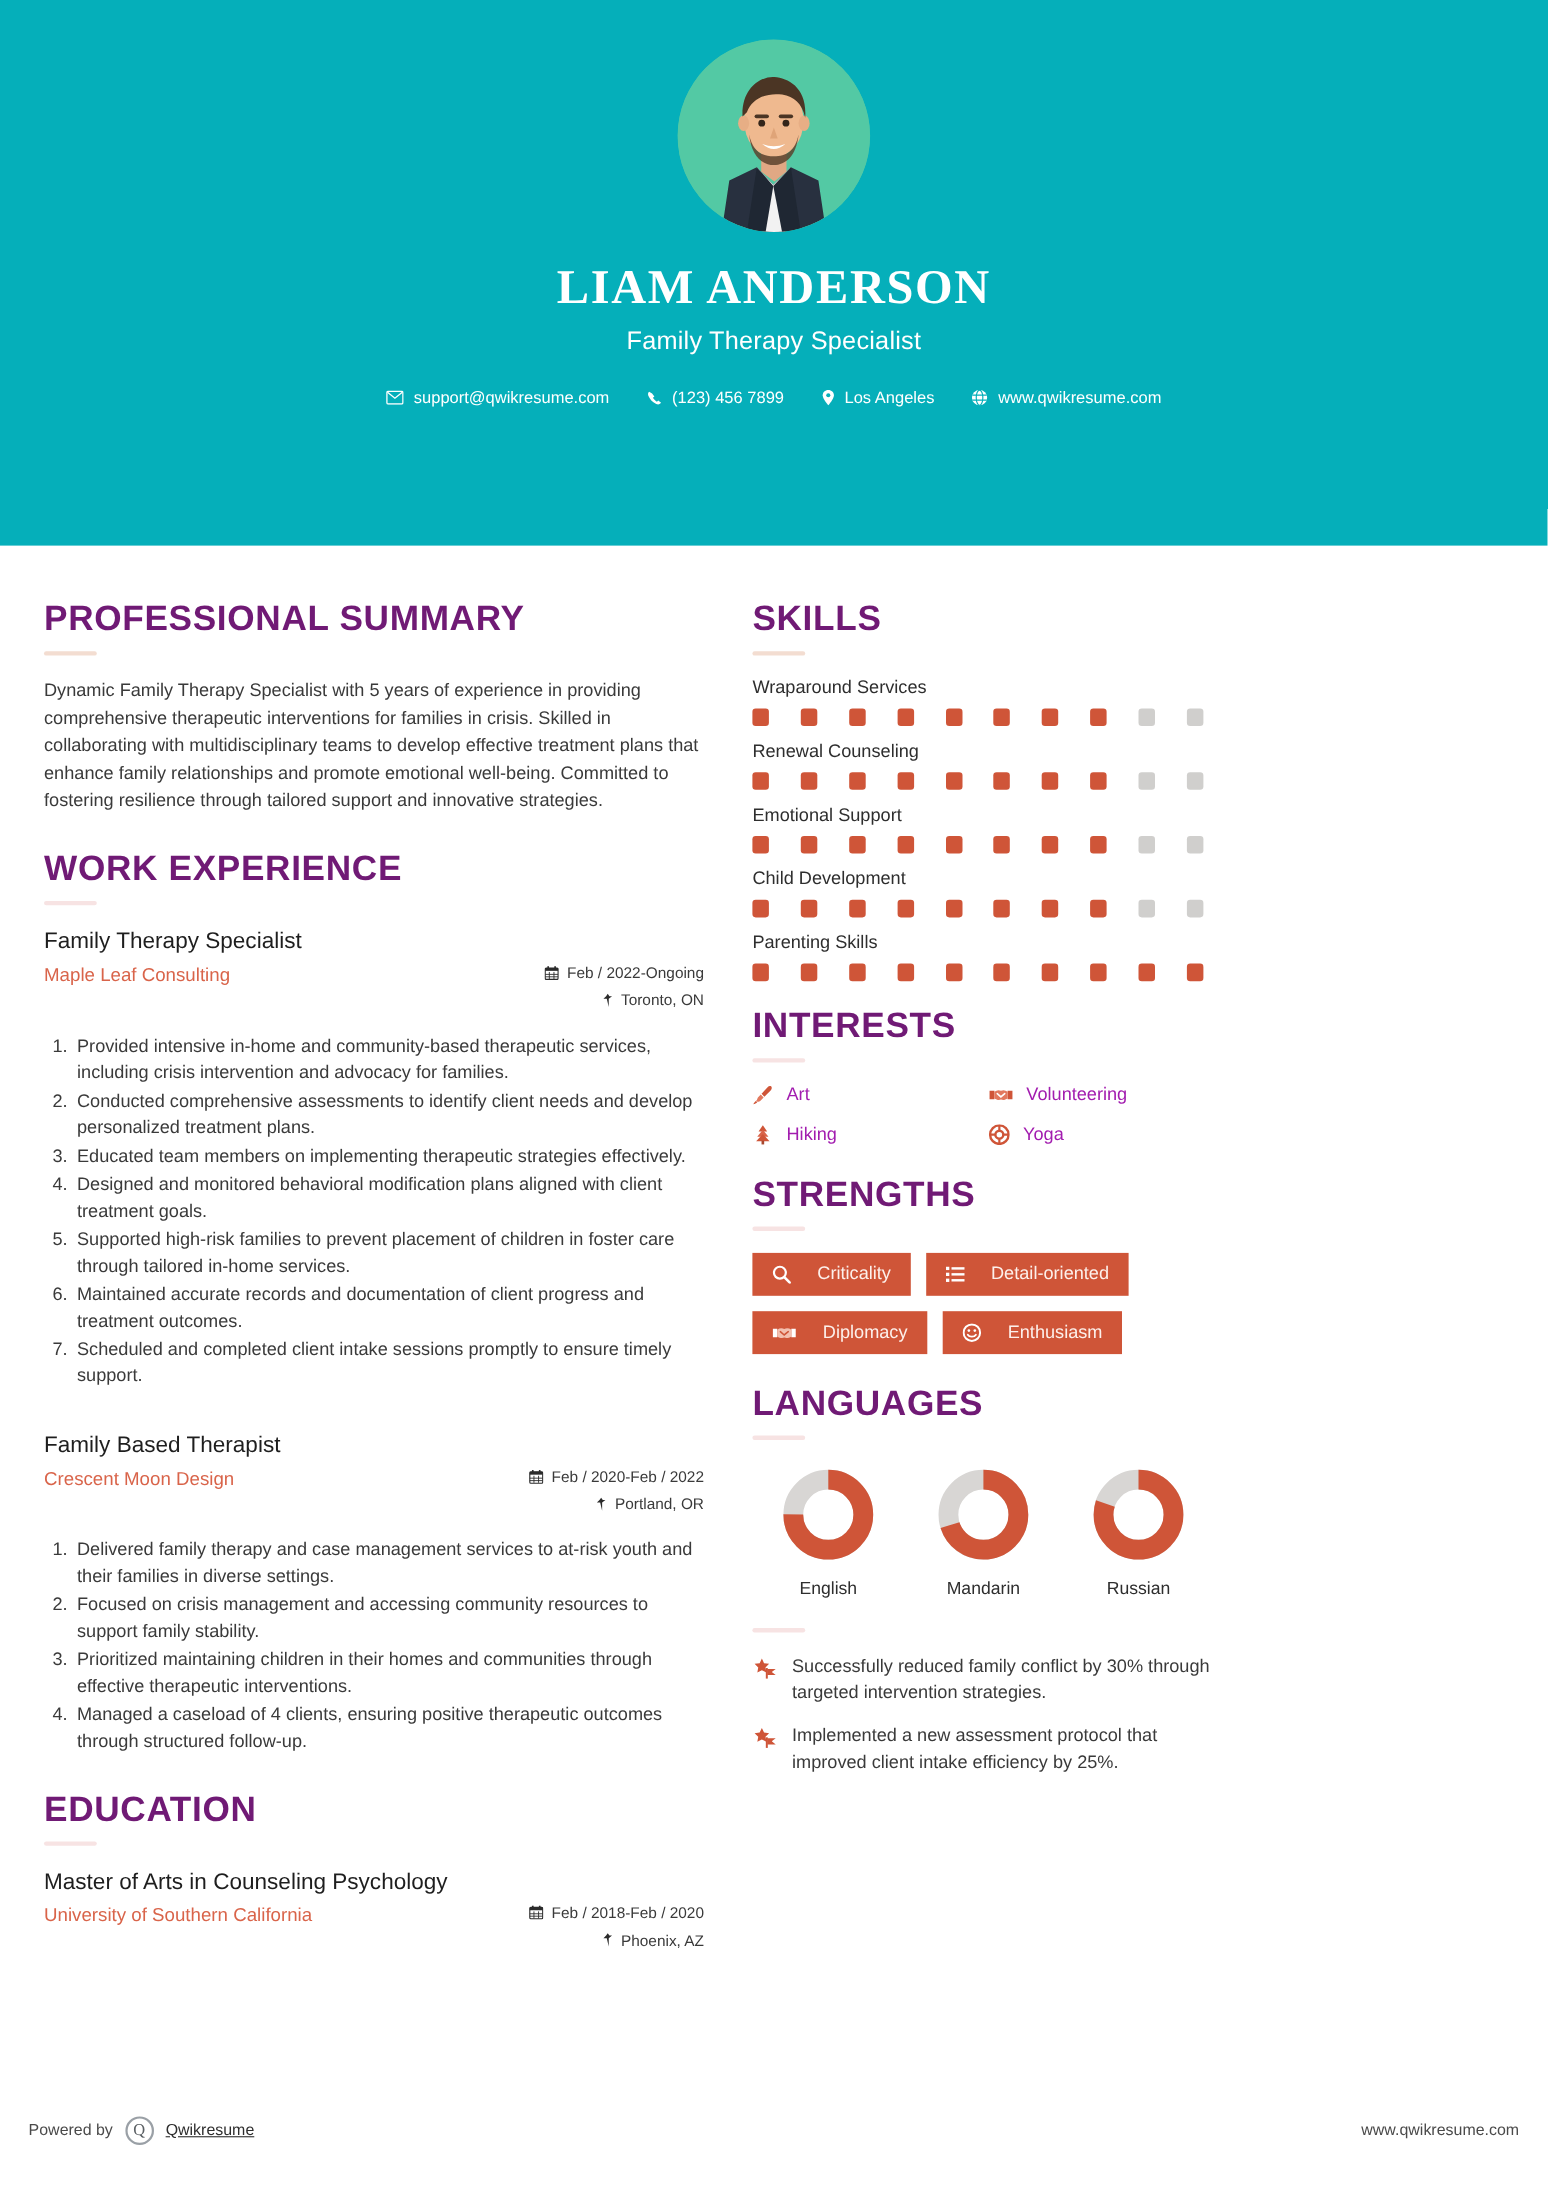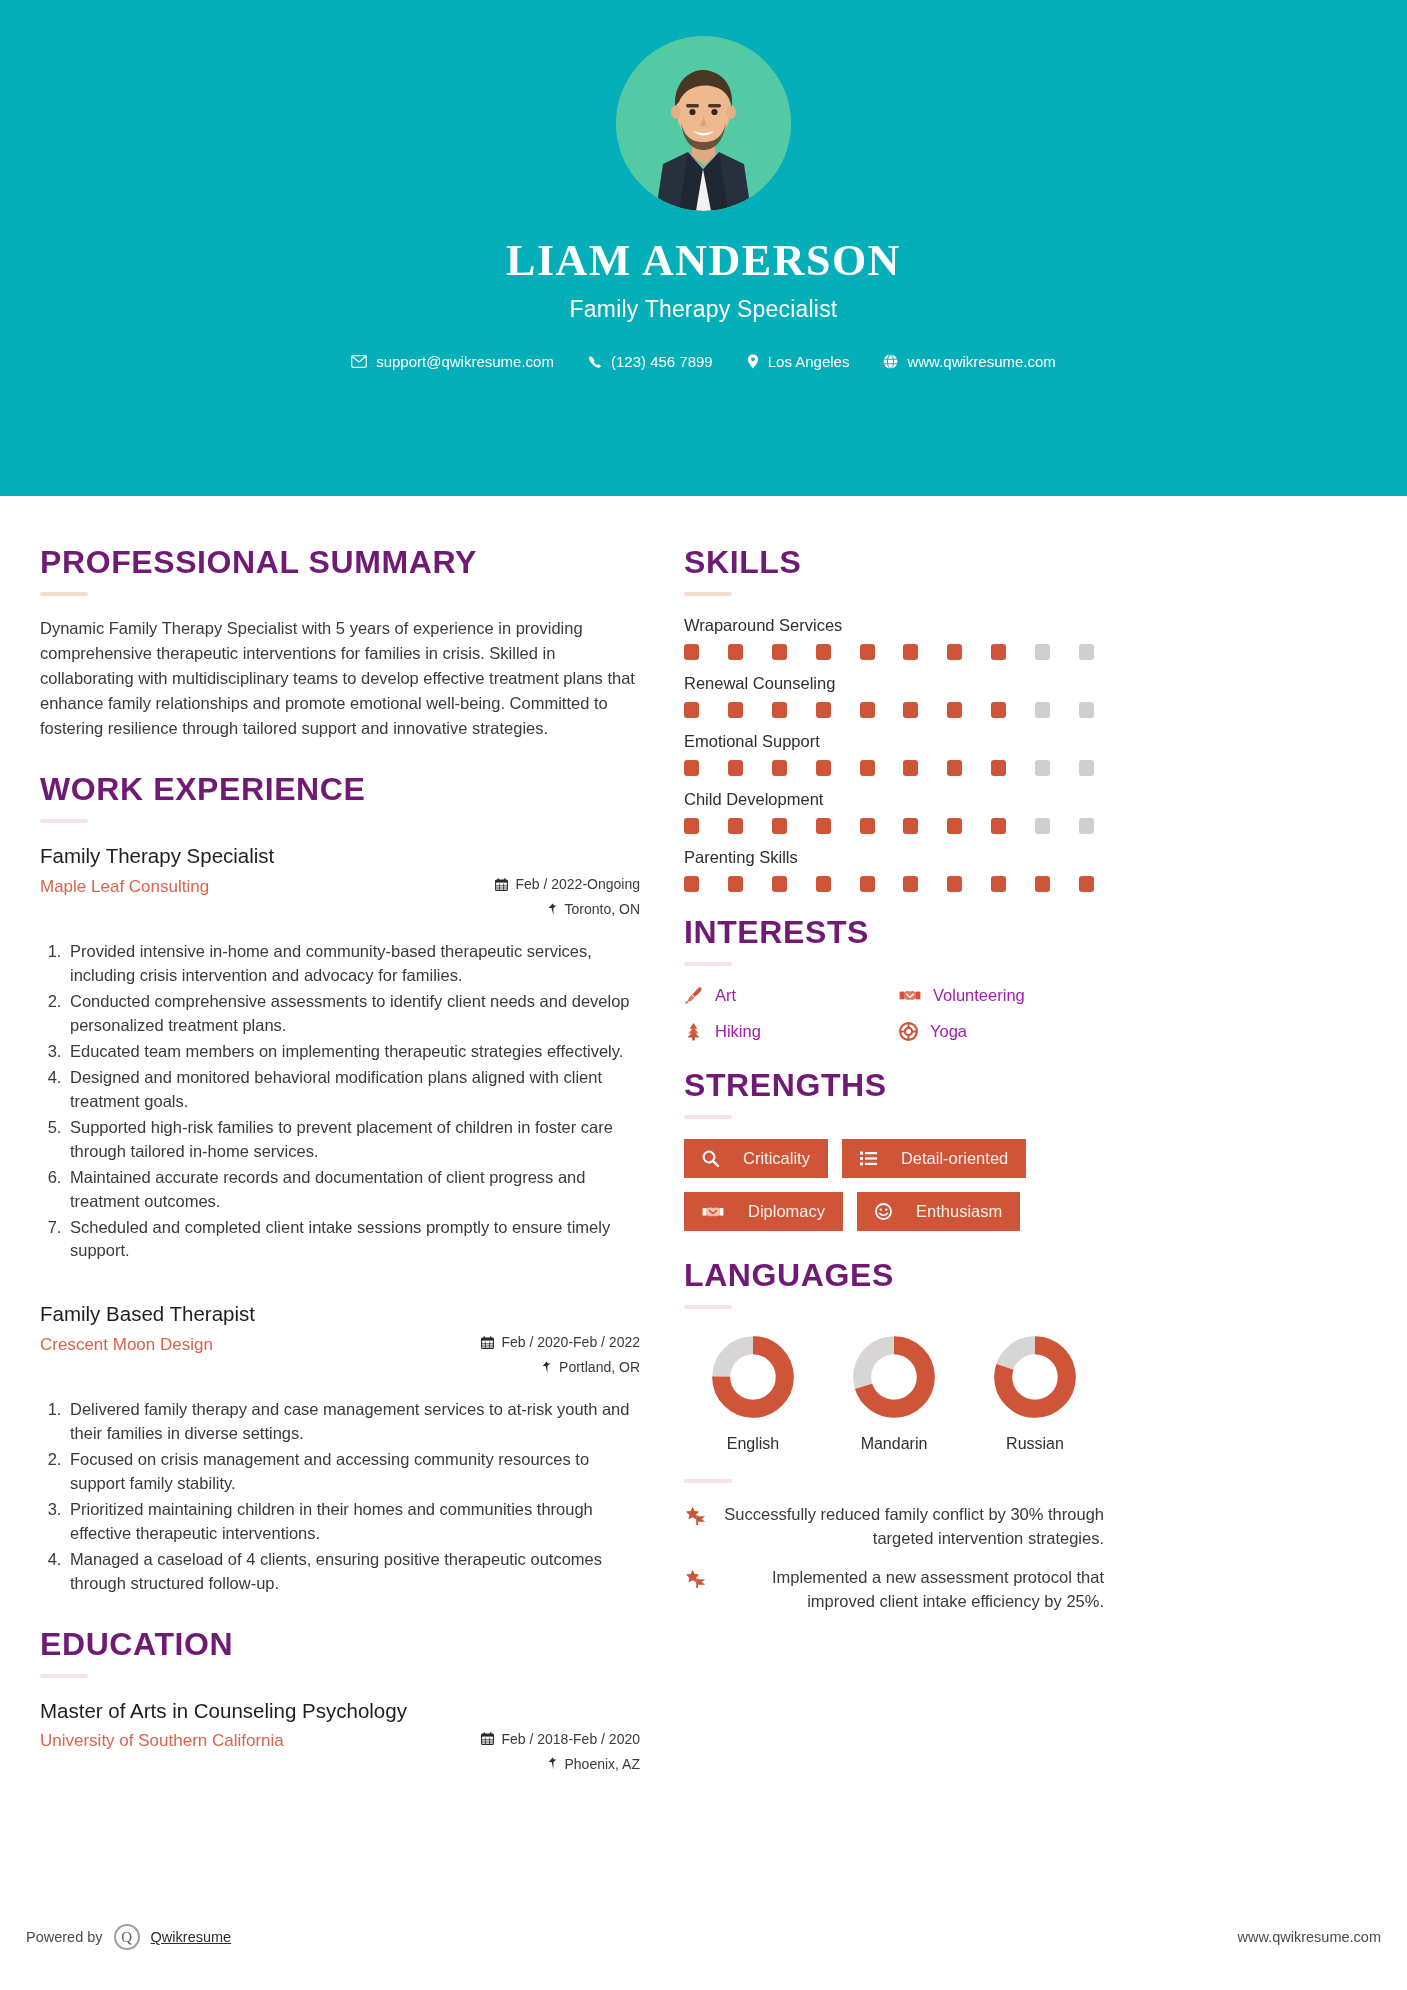--- a/index.html
+++ b/index.html
@@ -207,21 +207,20 @@
     color:#2e2e2e;
     margin-top:12px;
   }
 
   
   .ach {
     display:flex;
     gap:14px;
     margin-bottom:15px;
     align-items:flex-start;
-    text-align:right;
   }
   .ach-text {
     font-size:16.5px;
     line-height:1.45;
     color:#3a3a3a;
   }
   .ach-icon { flex:0 0 auto; padding-top:3px; }
 
   
   .footer {

